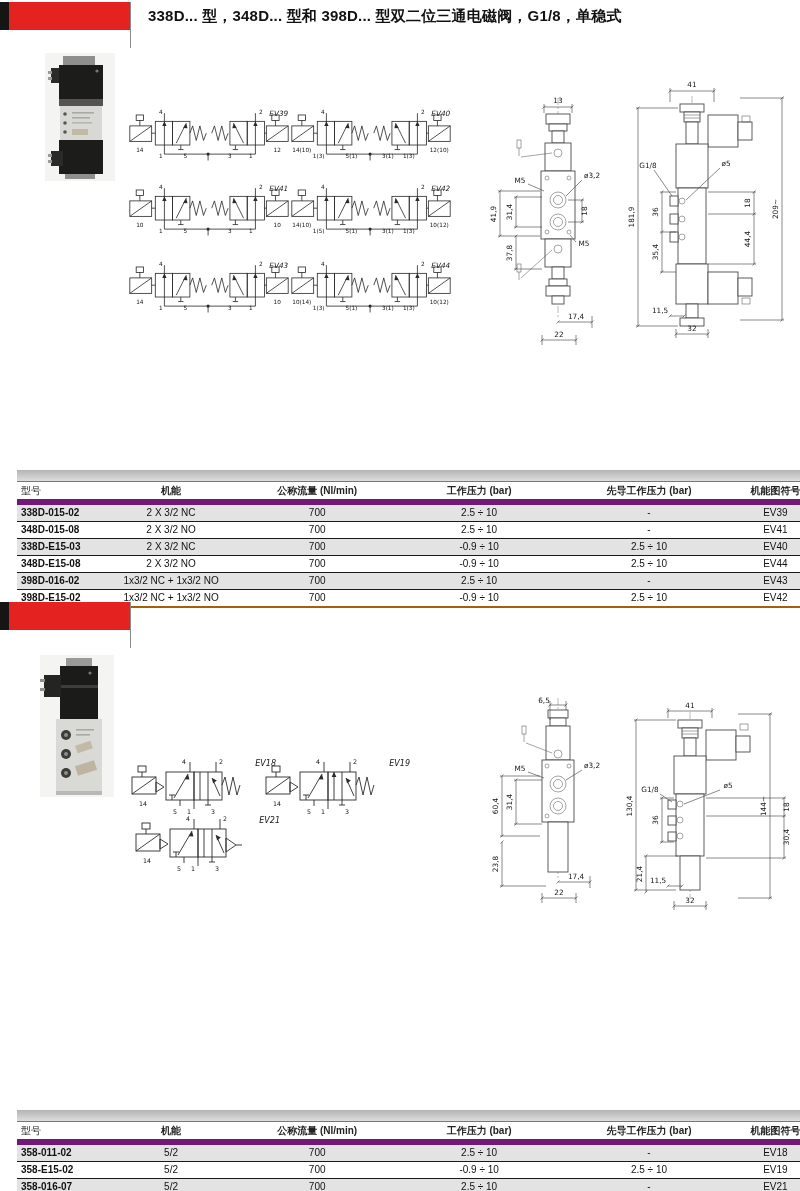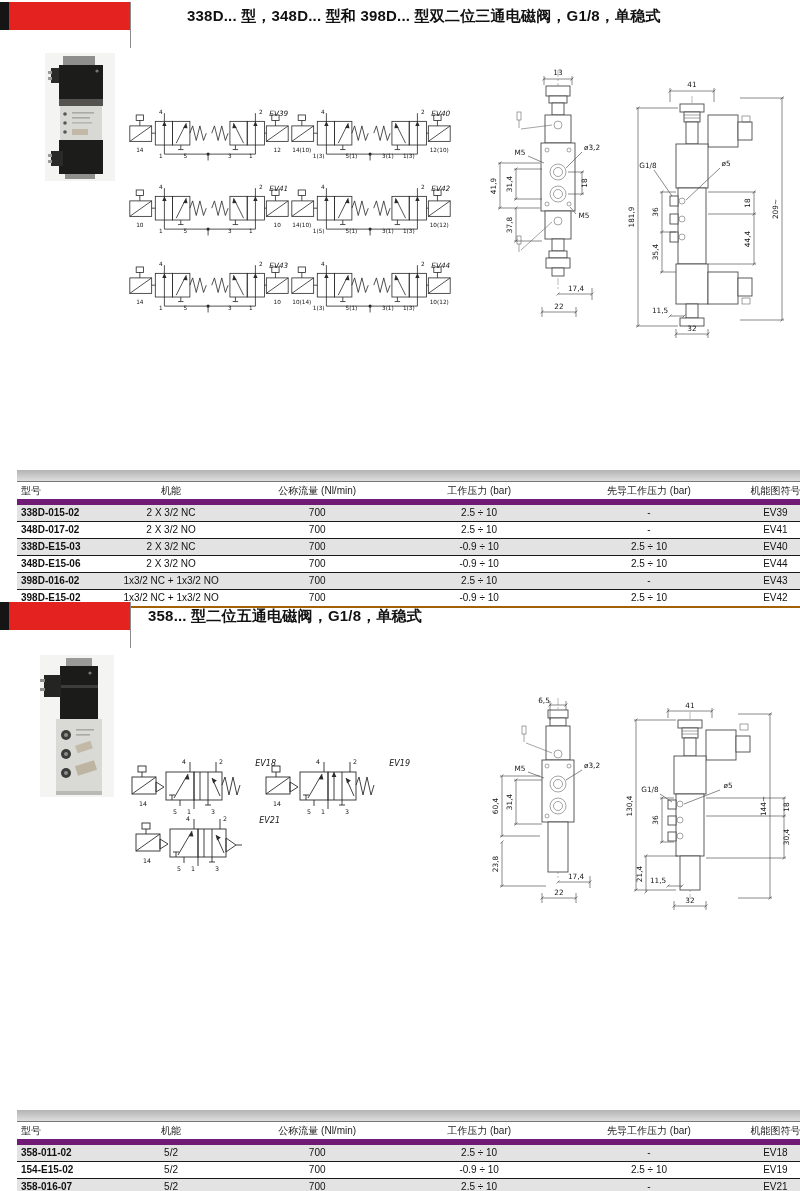--- a/index.html
+++ b/index.html
@@ -29,39 +29,39 @@
   .thin{stroke:#5a5a5a;stroke-width:0.55;fill:none;}
   .dim{stroke:#4a4a4a;stroke-width:0.65;fill:none;}
   .cl{stroke:#777;stroke-width:0.5;stroke-dasharray:7 2 2 2;fill:none;}
   .dt{font-size:7.3px;}
 
   
   .spec-table{position:absolute;left:17px;width:790px;font-size:10px;}
   .tstrip{height:11px;background:linear-gradient(#b3b3b3,#dedede);border-bottom:1px solid #777;}
   .trow{display:grid;grid-template-columns:12% 15% 22% 19% 24% 8%;height:16px;line-height:16px;border-top:1px solid #1a1a1a;}
   .trow.head{height:17px;line-height:17px;border-top:none;background:#fff;}
-  .trow.head .cell{font-weight:normal;color:#222;}
+  .trow.head .cell{font-weight:bold;color:#222;}
   .trow.first{border-top:6px solid #701a75;}
   .trow.last{border-bottom:2px solid #a16207;}
   .trow.alt{background:#e3e3e3;}
   .cell{text-align:center;white-space:nowrap;overflow:visible;}
   .cell.c1{text-align:left;padding-left:4px;font-weight:bold;}
   .trow.head .cell.c1{font-weight:normal;}
 </style>
 </head>
 <body>
 
 <div id="page">
 
   <div class="banner" style="top:2px;">
     <div class="blk"></div>
     <div class="red"></div>
   </div>
   <div class="banner-rule" style="top:2px;height:46px;"></div>
-  <div class="sec-title" style="top:7px;margin-left:39px;">338D... 型，348D... 型和 398D... 型双二位三通电磁阀，G1/8，单稳式</div>
+  <div class="sec-title" style="top:7px;">338D... 型，348D... 型和 398D... 型双二位三通电磁阀，G1/8，单稳式</div>
 
   <div class="photo" style="left:45px;top:53px;width:70px;height:128px;">
     <svg width="70" height="128" viewBox="0 0 70 128">
       <rect x="0" y="0" width="70" height="128" fill="#f4f4f2"></rect>
       <rect x="18" y="3" width="32" height="9" fill="#8f8f8d"></rect>
       <rect x="6" y="15" width="12" height="15" fill="#2a2a28"></rect>
       <rect x="3" y="18" width="4" height="3" fill="#9a9a98"></rect>
       <rect x="3" y="24" width="4" height="3" fill="#9a9a98"></rect>
       <rect x="14" y="12" width="44" height="34" fill="#1c1c1a"></rect>
       <circle cx="52" cy="18" r="1.6" fill="#777"></circle>
@@ -393,21 +393,21 @@
       <text class="ptxt" x="13" y="50" text-anchor="middle">10(14)</text>
       <text class="ptxt" x="38" y="56" text-anchor="end">1(3)</text>
       <text class="ptxt" x="61" y="56" text-anchor="start">5(1)</text>
       <text class="ptxt" x="114" y="56" text-anchor="end">3(1)</text>
       <text class="ptxt" x="137" y="56" text-anchor="end">1(3)</text>
       <text class="ptxt" x="164" y="50" text-anchor="middle">10(12)</text>
       <text class="evtxt" x="176" y="10" text-anchor="end">EV44</text>
     </svg>
   </div>
 
-  <div class="dwg" style="left:486px;top:68px;">
+  <div class="dwg" style="left:486px;top:96px;">
     <svg width="164" height="260" viewBox="0 0 164 260">
       <line class="cl" x1="72" y1="2" x2="72" y2="222"></line>
 
       <g class="oln">
         <rect x="60" y="18" width="24" height="10"></rect>
           <rect x="63" y="28" width="18" height="7"></rect>
         <rect x="66" y="35" width="12" height="12"></rect>
         <rect x="59" y="47" width="26" height="28"></rect>
         <rect x="55" y="75" width="34" height="68"></rect>
         <rect x="59" y="143" width="26" height="28"></rect>
@@ -575,37 +575,37 @@
     </div>
     <div class="trow first alt">
       <div class="cell c1">338D-015-02</div>
       <div class="cell">2 X 3/2 NC</div>
       <div class="cell">700</div>
       <div class="cell">2.5 ÷ 10</div>
       <div class="cell">-</div>
       <div class="cell">EV39</div>
     </div>
     <div class="trow">
-      <div class="cell c1">348D-017-02</div>
+      <div class="cell c1">348D-015-08</div>
       <div class="cell">2 X 3/2 NO</div>
       <div class="cell">700</div>
       <div class="cell">2.5 ÷ 10</div>
       <div class="cell">-</div>
       <div class="cell">EV41</div>
     </div>
     <div class="trow alt">
       <div class="cell c1">338D-E15-03</div>
       <div class="cell">2 X 3/2 NC</div>
       <div class="cell">700</div>
       <div class="cell">-0.9 ÷ 10</div>
       <div class="cell">2.5 ÷ 10</div>
       <div class="cell">EV40</div>
     </div>
     <div class="trow">
-      <div class="cell c1">348D-E15-06</div>
+      <div class="cell c1">348D-E15-08</div>
       <div class="cell">2 X 3/2 NO</div>
       <div class="cell">700</div>
       <div class="cell">-0.9 ÷ 10</div>
       <div class="cell">2.5 ÷ 10</div>
       <div class="cell">EV44</div>
     </div>
     <div class="trow alt">
       <div class="cell c1">398D-016-02</div>
       <div class="cell">1x3/2 NC + 1x3/2 NO</div>
       <div class="cell">700</div>
@@ -621,21 +621,20 @@
       <div class="cell">2.5 ÷ 10</div>
       <div class="cell">EV42</div>
     </div>
   </div>
 
   <div class="banner" style="top:602px;">
     <div class="blk"></div>
     <div class="red"></div>
   </div>
   <div class="banner-rule" style="top:602px;height:46px;"></div>
-  <div class="sec-title" style="top:607px;">358... 型二位五通电磁阀，G1/8，单稳式</div>
 
   <div class="photo" style="left:40px;top:655px;width:74px;height:142px;">
     <svg width="74" height="142" viewBox="0 0 74 142">
       <rect x="0" y="0" width="74" height="142" fill="#f4f4f2"></rect>
       <rect x="26" y="3" width="26" height="8" fill="#9a9a98"></rect>
       <rect x="20" y="11" width="38" height="53" fill="#1b1b19"></rect>
       <rect x="20" y="30" width="38" height="3" fill="#3d3d3b"></rect>
       <rect x="4" y="20" width="17" height="22" fill="#242422"></rect>
       <rect x="0" y="24" width="5" height="3" fill="#8e8e8c"></rect>
       <rect x="0" y="33" width="5" height="3" fill="#8e8e8c"></rect>
@@ -919,21 +918,21 @@
     </div>
     <div class="trow first alt">
       <div class="cell c1">358-011-02</div>
       <div class="cell">5/2</div>
       <div class="cell">700</div>
       <div class="cell">2.5 ÷ 10</div>
       <div class="cell">-</div>
       <div class="cell">EV18</div>
     </div>
     <div class="trow">
-      <div class="cell c1">154-E15-02</div>
+      <div class="cell c1">358-E15-02</div>
       <div class="cell">5/2</div>
       <div class="cell">700</div>
       <div class="cell">-0.9 ÷ 10</div>
       <div class="cell">2.5 ÷ 10</div>
       <div class="cell">EV19</div>
     </div>
     <div class="trow last alt">
       <div class="cell c1">358-016-07</div>
       <div class="cell">5/2</div>
       <div class="cell">700</div>

